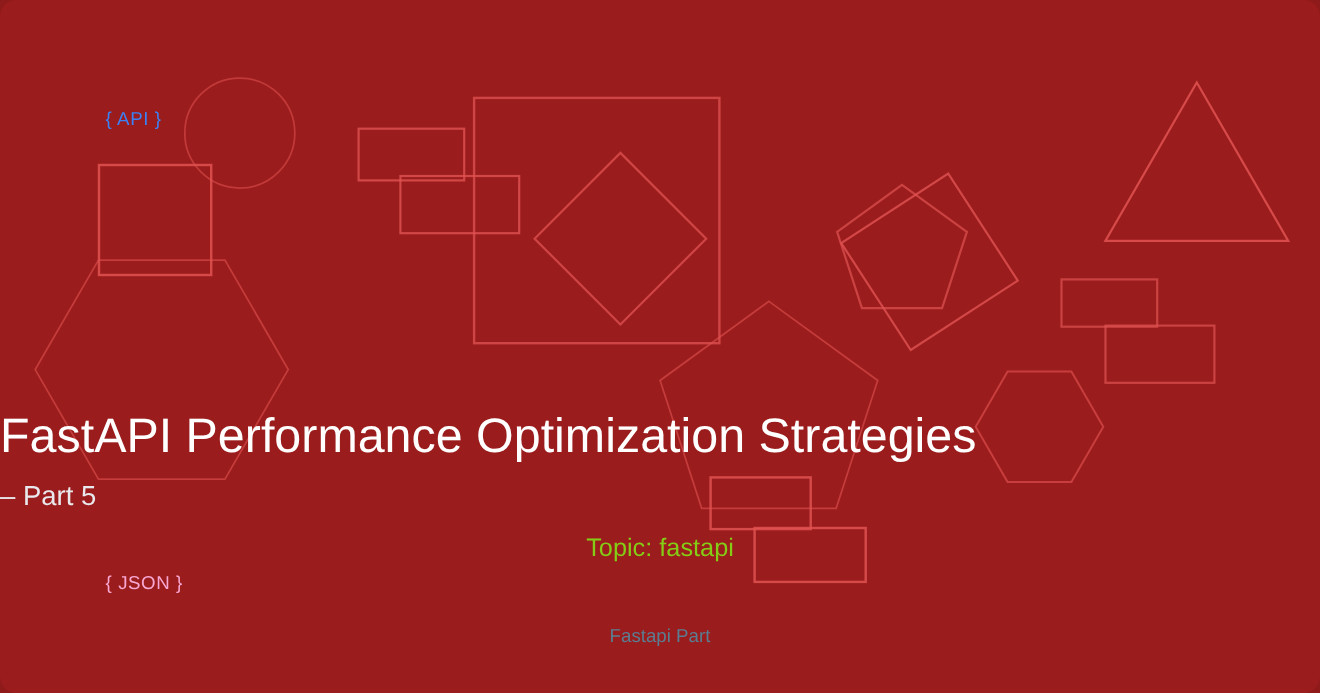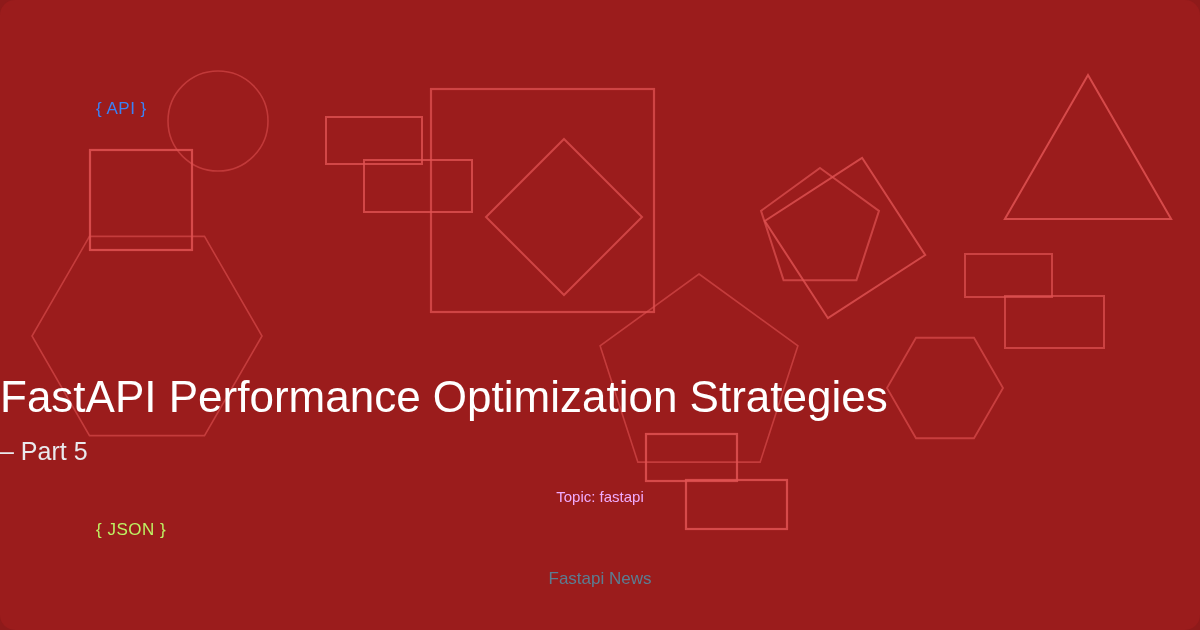--- a/index.html
+++ b/index.html
@@ -32,21 +32,21 @@
     white-space: nowrap;
   }
   #api-tag {
     left: 96px;
     top: 99px;
     color: #3b82f6;
   }
   #json-tag {
     left: 96px;
     top: 520px;
-    color: #bef264;
+    color: #f9a8d4;
   }
   #center-block {
     position: absolute;
     left: 0;
     top: 0;
     width: 1200px;
     height: 630px;
     display: flex;
     flex-direction: column;
     align-items: center;
@@ -74,22 +74,22 @@
     font-size: 25px;
     line-height: 30px;
     white-space: nowrap;
   }
   #topic {
     position: absolute;
     left: 0;
     top: 483px;
     width: 1200px;
     text-align: center;
-    color: #f0abfc;
-    font-size: 15px;
+    color: #84cc16;
+    font-size: 23px;
     line-height: 28px;
     white-space: nowrap;
   }
   #footer {
     position: absolute;
     left: 0;
     top: 568px;
     width: 1200px;
     text-align: center;
     color: #5b7d92;
@@ -126,16 +126,16 @@
 
   <span class="deco-text" id="json-tag">{ JSON }</span>
 
   <div id="center-block">
     <h1 id="title">FastAPI Performance Optimization Strategies</h1>
 
     <div id="part">– Part 5</div>
 
     <div id="topic">Topic: fastapi</div>
 
-    <div id="footer">Fastapi News</div>
+    <div id="footer">Fastapi Part</div>
   </div>
 
 </div>
 
 </body></html>

